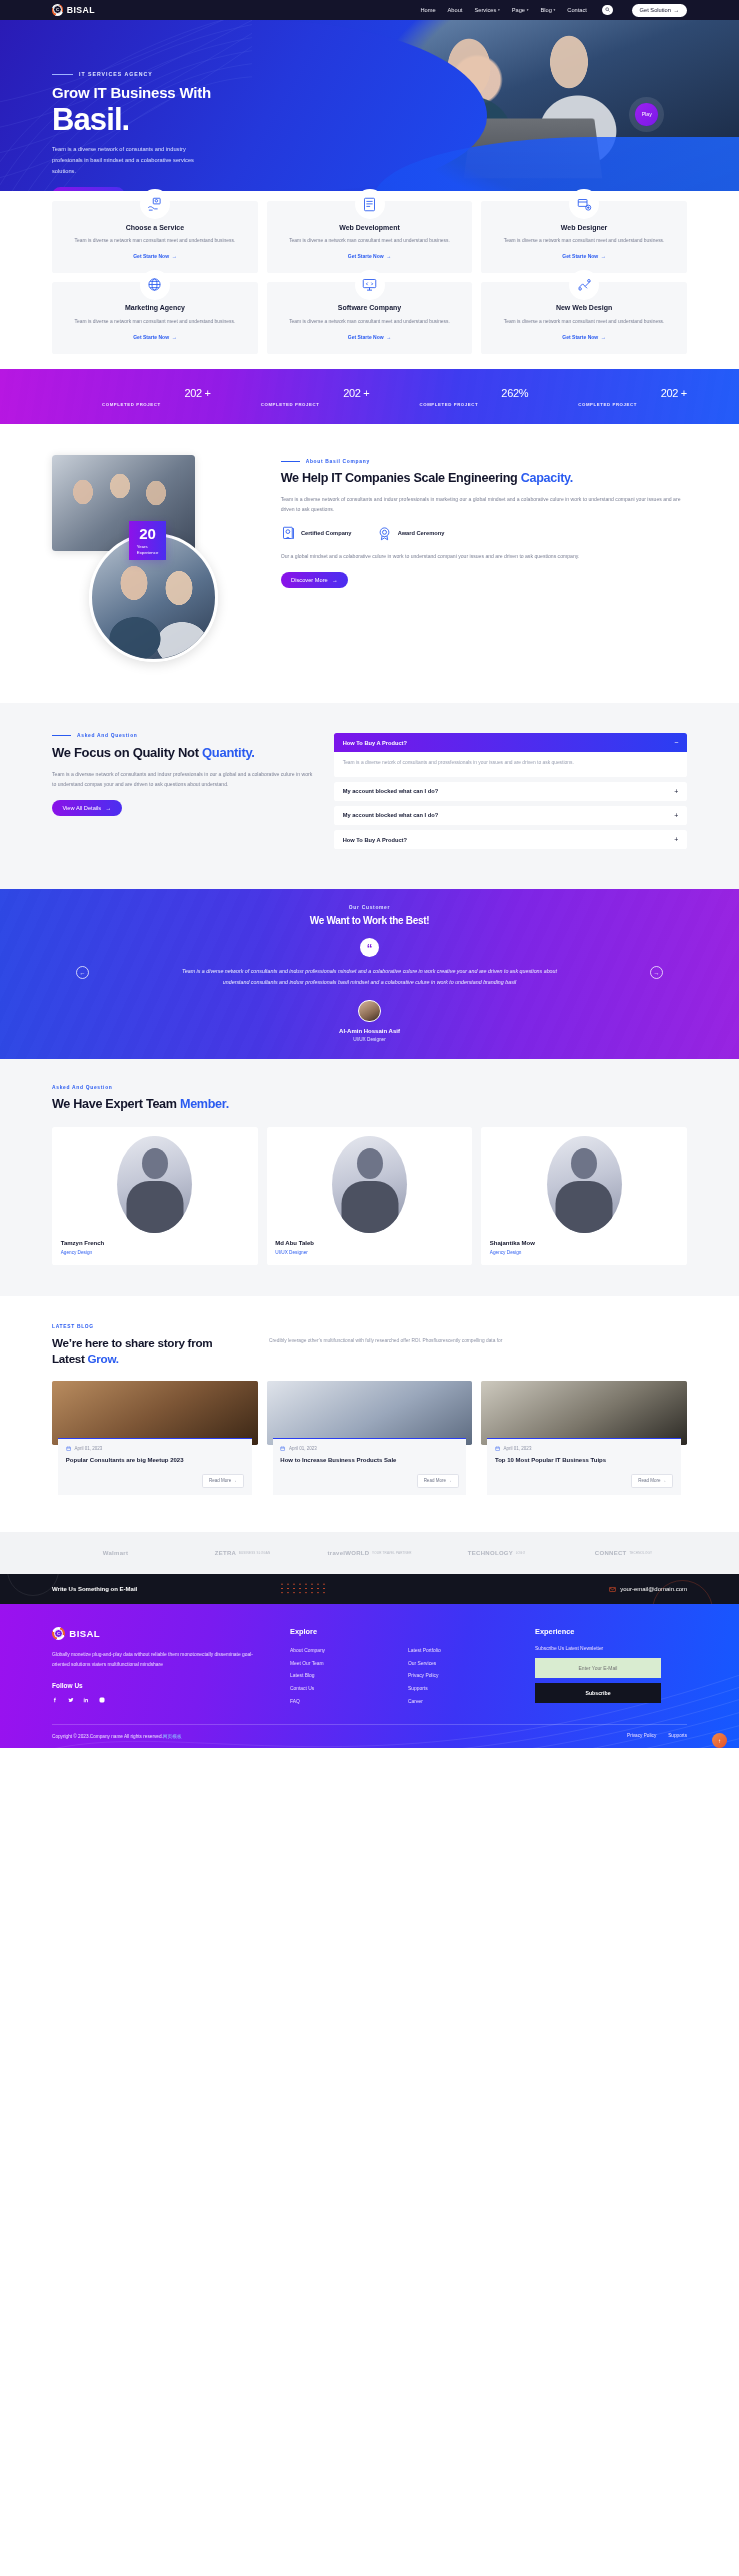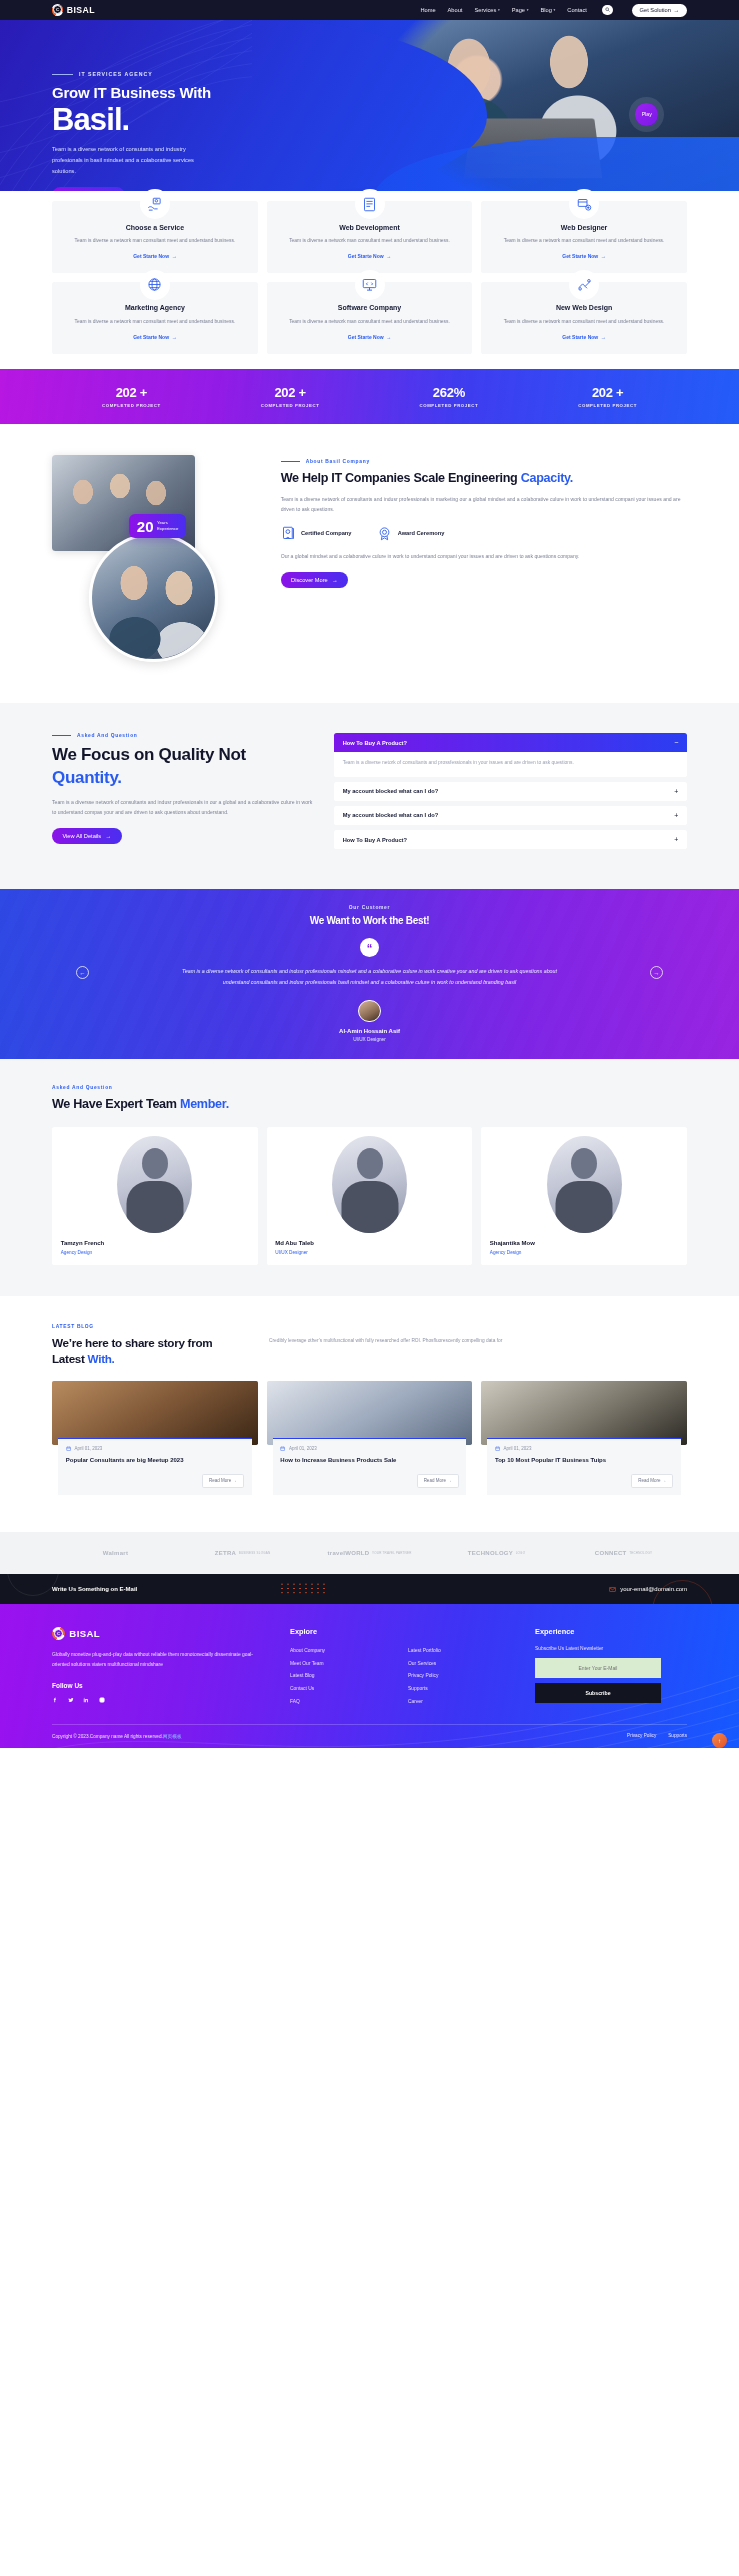--- a/index.html
+++ b/index.html
@@ -117,21 +117,21 @@
   .svc-link{display:inline-flex;align-items:center;gap:2.6px;margin-top:7.8px;color:#2a5bf0;font-size:5px;font-weight:600;text-decoration:none;}
 
   
   .counter{
     height:55px;display:flex;align-items:center;justify-content:center;
     background:
       linear-gradient(90deg,rgba(190,20,230,.92) 0%,rgba(150,25,235,.92) 30%,rgba(60,60,245,.92) 62%,rgba(30,95,255,.92) 100%),
       repeating-linear-gradient(100deg,#6a3bb0 0 7.8px,#5a35a8 7.8px 15.7px);
   }
   .counter-grid{width:635px;margin:0 auto;display:grid;grid-template-columns:repeat(4,1fr);text-align:center;}
-  .counter-grid .c-num{color:#fff;font-size:13px;font-weight:700;letter-spacing:-0.3px;}
+  .counter-grid .c-num{color:#fff;font-size:11px;font-weight:400;letter-spacing:-0.3px;text-align:right;}
   .counter-grid .c-lab{color:#f1e9ff;font-size:4.3px;letter-spacing:0.6px;margin-top:2.6px;font-weight:600;}
 
   
   .about{background:#fff;padding:31px 0 35px;}
   .about-row{display:flex;gap:15.7px;align-items:flex-start;}
   .about-media{width:213px;position:relative;height:213px;flex:none;}
   .ph-a{position:absolute;left:0;top:0;width:143px;height:96px;border-radius:3.5px;
     background:linear-gradient(140deg,#c8cfd8,#6d7a8c 55%,#3f4a5c);
     box-shadow:0 1.7px 8.7px rgba(0,0,0,.12);}
   .ph-a::after{content:"";position:absolute;inset:0;border-radius:3.5px;
@@ -144,43 +144,44 @@
     background:linear-gradient(150deg,#b9c4d1,#59708c 55%,#2b3a50);overflow:hidden;
     border:3.5px solid #fff;box-shadow:0 2.6px 12px rgba(0,0,0,.13);}
   .ph-b::after{content:"";position:absolute;inset:0;
     background:
       radial-gradient(ellipse 19px 24px at 42px 47px,#e6c4a9 0 70%,transparent 72%),
       radial-gradient(ellipse 19px 24px at 87px 52px,#e9cdb2 0 70%,transparent 72%),
       radial-gradient(ellipse 35px 30px at 43px 103px,#2f4a63 0 72%,transparent 74%),
       radial-gradient(ellipse 35px 30px at 90px 108px,#dfe3e8 0 72%,transparent 74%);
     opacity:.9;}
   .exp-badge{
-    position:absolute;left:77px;top:59px;z-index:6;display:flex;align-items:center;gap:3.5px;
-    background:linear-gradient(90deg,#8d12e9,#4a2df0);color:#fff;border-radius:6px;padding:4.3px 7.8px;
+    position:absolute;left:77px;top:66px;z-index:6;display:flex;align-items:center;gap:3.5px;
+    background:linear-gradient(90deg,#8d12e9,#4a2df0);color:#fff;border-radius:0;padding:4.3px 7.8px;
     box-shadow:0 2.6px 8.7px rgba(80,20,200,.3);
+    flex-direction:column;
   }
   .exp-badge .n{font-size:15px;font-weight:700;line-height:1;}
   .exp-badge .t{font-size:4.3px;line-height:1.35;}
   .about-text{flex:1;padding-top:3.5px;}
   .sec-eyebrow{display:flex;align-items:center;gap:6px;color:#2a5bf0;font-size:4.9px;font-weight:700;letter-spacing:0.7px;}
   .sec-eyebrow .bar{width:19px;height:0.9px;background:#2a5bf0;display:block;}
   .about-text h2{font-size:12.6px;font-weight:700;line-height:1.3;margin-top:6px;color:#13152b;letter-spacing:-0.3px;}
   .hl{color:#2a5bf0;}
   .about-text .lead{font-size:5.1px;color:#7c8195;line-height:2;margin-top:7.8px;}
   .feat-row{display:flex;gap:26px;margin-top:11.3px;}
   .feat{display:flex;align-items:center;gap:5.2px;}
   .feat svg{width:15px;height:15px;}
   .feat span{font-size:5.7px;font-weight:700;color:#161a34;}
   .about-text .sub{font-size:5.1px;color:#7c8195;line-height:2;margin-top:10.4px;}
 
   
   .faq{background:#f5f6f8;padding:30px 0 35px;}
   .faq-row{display:flex;gap:21px;}
   .faq-left{width:261px;flex:none;}
-  .faq-left h2{font-size:17px;font-weight:700;line-height:1.32;margin-top:6px;color:#13152b;letter-spacing:-0.3px;}
+  .faq-left h2{font-size:13px;font-weight:700;line-height:1.32;margin-top:6px;color:#13152b;letter-spacing:-0.3px;}
   .faq-left p{font-size:5.1px;color:#7c8195;line-height:2;margin-top:7.8px;}
   .faq-right{flex:1;}
   .acc-item{background:#fff;border-radius:2.6px;margin-bottom:5.2px;}
   .acc-head{
     display:flex;align-items:center;justify-content:space-between;
     padding:6px 8.7px;font-size:5.7px;font-weight:700;color:#161a34;
   }
   .acc-item.open .acc-head{
     background:linear-gradient(90deg,#7b15ea,#2a3ef2);color:#fff;border-radius:2.6px 2.6px 0 0;
   }
@@ -681,21 +682,21 @@
         </div>
       </div>
     </div>
   </div>
 
   <div class="blog">
     <div class="wrap">
       <div class="blog-head">
         <div>
           <div class="sec-eyebrow-c" style="color:#2a5bf0;font-size:4.9px;font-weight:700;letter-spacing:0.7px;">LATEST BLOG</div>
-          <h2><span>We’re here to share story from Latest </span><span class="hl">With.</span></h2>
+          <h2><span>We’re here to share story from Latest </span><span class="hl">Grow.</span></h2>
         </div>
         <p>Credibly leverage other’s multifunctional with fully researched offer ROI. Phosfluorescently compelling data for</p>
       </div>
       <div class="blog-grid">
         <div class="blog-card">
           <div class="blog-img bi1"></div>
           <div class="blog-body">
             <div class="blog-date">
               <svg viewBox="0 0 24 24" fill="none" stroke="#2a5bf0" stroke-width="2">
                   <rect x="3" y="5" width="18" height="16" rx="2"></rect>

